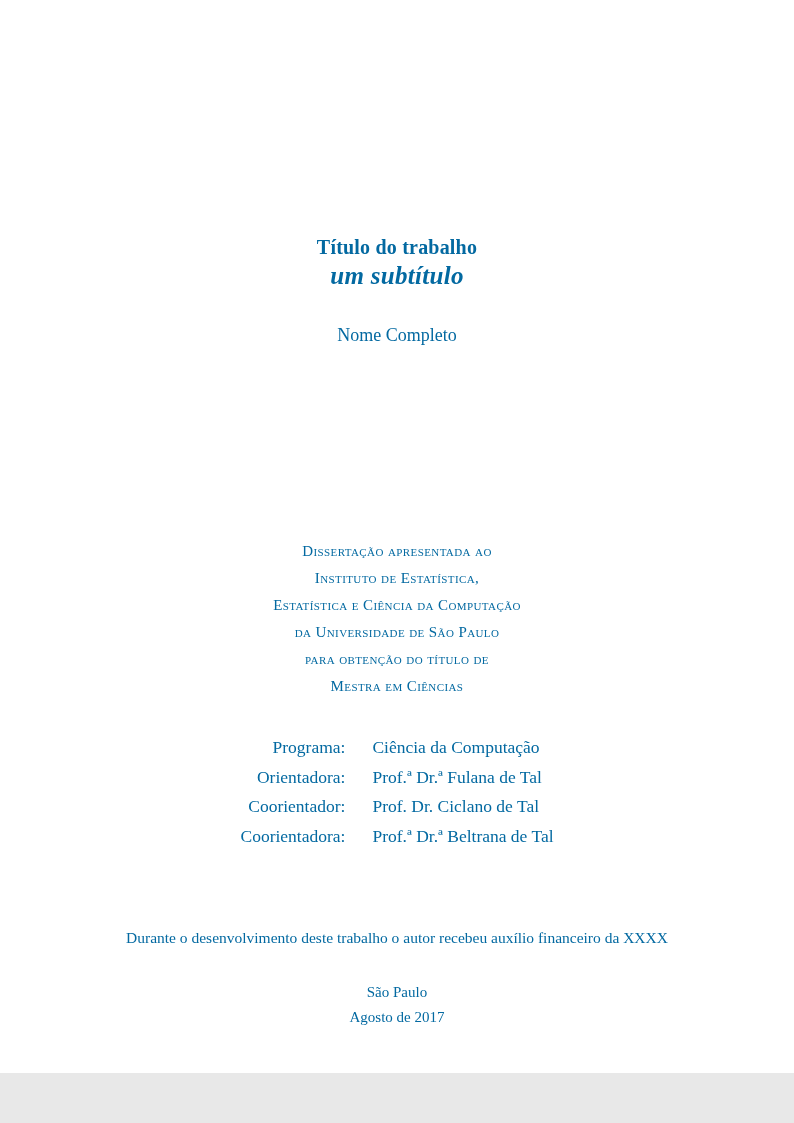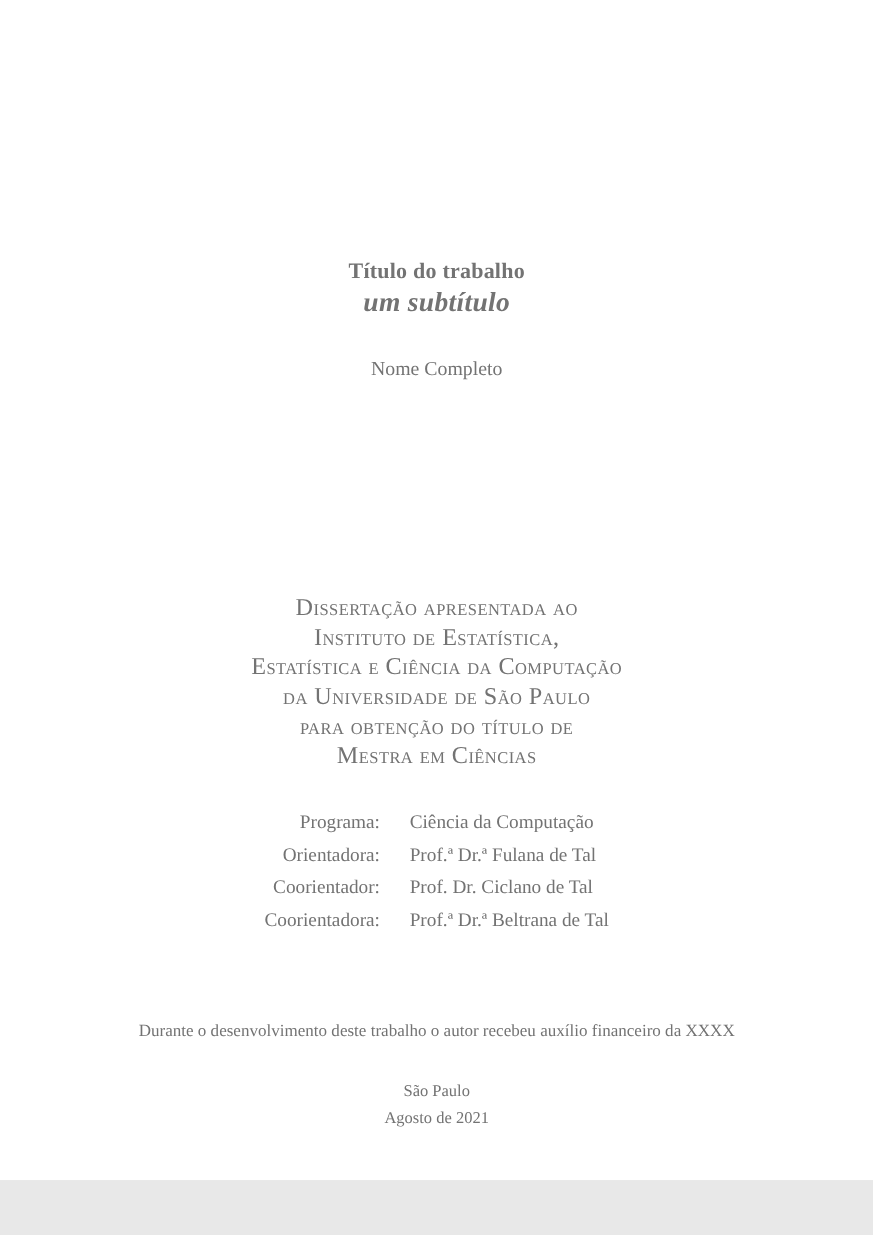--- a/index.html
+++ b/index.html
@@ -8,21 +8,21 @@
     padding: 0;
     background: #e8e8e8;
   }
   .page {
     position: relative;
     width: 794px;
     height: 1073px;
     margin: 0 auto;
     background: #ffffff;
     font-family: "Liberation Serif", "DejaVu Serif", serif;
-    color: #737373;
+    color: #0369a1;
     overflow: hidden;
   }
   .block {
     position: absolute;
     left: 0;
     width: 100%;
     text-align: center;
   }
   .title {
     top: 236px;
@@ -36,21 +36,21 @@
     font-weight: bold;
     font-style: italic;
     letter-spacing: 0.3px;
   }
   .author {
     top: 325px;
     font-size: 18px;
   }
   .statement {
     top: 538px;
-    font-size: 22px;
+    font-size: 15px;
     line-height: 27px;
     font-variant: small-caps;
     letter-spacing: 0.4px;
   }
   .details-wrap {
     top: 733px;
   }
   .details {
     display: inline-grid;
     grid-template-columns: auto auto;
@@ -107,15 +107,15 @@
       <span class="value">Prof. Dr. Ciclano de Tal</span>
       <span class="label">Coorientadora:</span>
       <span class="value">Prof.ª Dr.ª Beltrana de Tal</span>
     </div>
   </div>
 
   <div class="block location">São Paulo</div>
 
   <div class="block funding">Durante o desenvolvimento deste trabalho o autor recebeu auxílio financeiro da XXXX</div>
 
-  <div class="block date">Agosto de 2021</div>
+  <div class="block date">Agosto de 2017</div>
 
 </div>
 
 </body></html>

